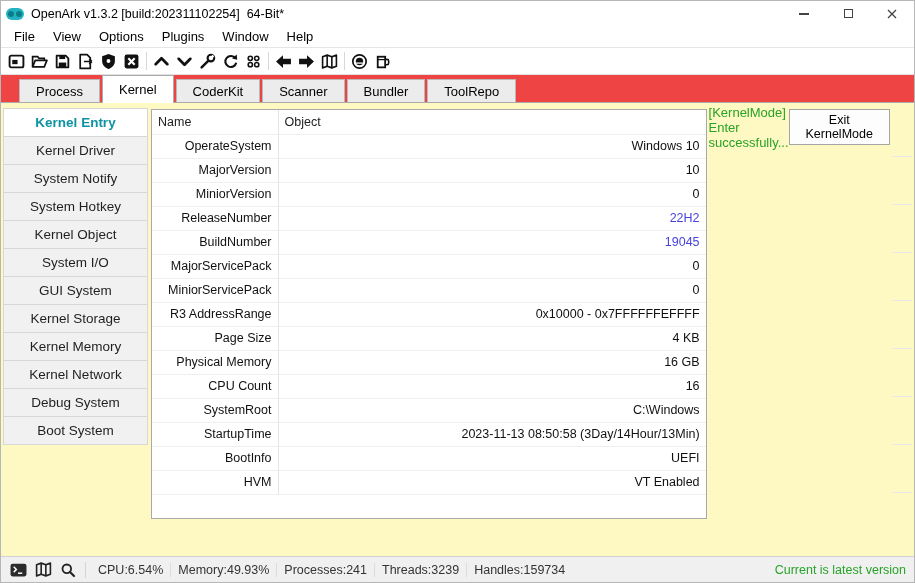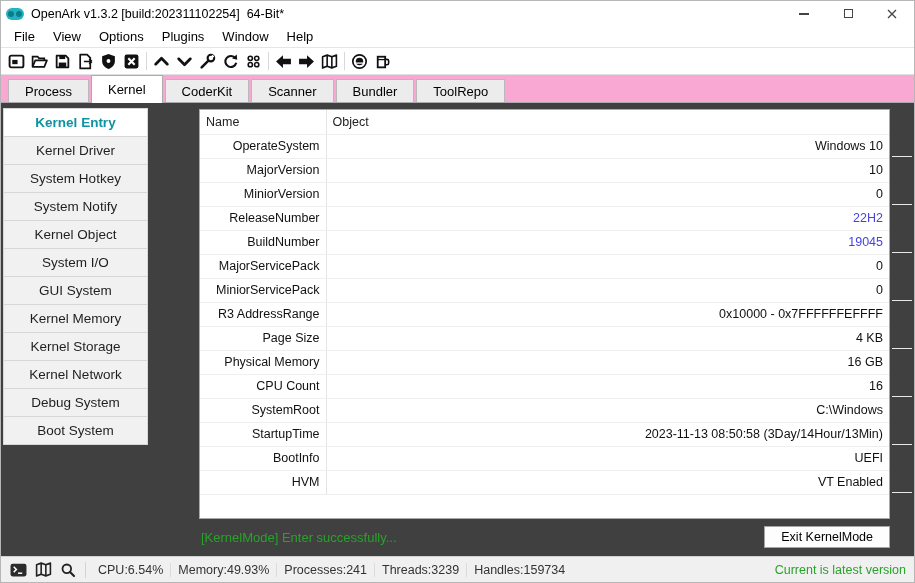--- a/index.html
+++ b/index.html
@@ -23,32 +23,32 @@
   .menubar{ height:22px; display:flex; align-items:center; padding-left:4px; border-bottom:1px solid #e3e6e8; flex:0 0 auto;}
   .menu-item{ font-size:13px; padding:2px 9px; background:none; border:none; font-family:inherit; cursor:pointer; color:#000;}
 
   
   .toolbar{ height:27px; display:flex; align-items:center; padding-left:4px; border-bottom:1px solid #e0e0e0; flex:0 0 auto;}
   .tool-btn{ width:23px; height:23px; display:flex; align-items:center; justify-content:center; background:none; border:none; cursor:pointer; padding:0;}
   .tool-sep{ width:1px; height:18px; background:#d8d8d8; margin:0 3px; }
   .toolbar svg, .statusbar svg{ display:block; }
 
   
-  .tabbar{ height:28px; background:#f9a8d4; display:flex; align-items:flex-end; padding-left:7px; flex:0 0 auto; position:relative;}
+  .tabbar{ height:28px; background:#ef4444; display:flex; align-items:flex-end; padding-left:18px; flex:0 0 auto; position:relative;}
   .tabbar::after{ content:""; position:absolute; left:0; right:0; bottom:0; height:1px; background:#ababab;}
   .tab{ height:24px; padding:0 16px; font-size:13px; font-family:inherit; background:#ececec; border:1px solid #b9b9b9; border-bottom:none; margin-right:2px; cursor:pointer; position:relative; color:#000;}
   .tab.active{ height:28px; background:#fff; z-index:2; border-color:#ababab; }
 
   
-  .content{ flex:1 1 auto; display:flex; background:#404040; position:relative; overflow:hidden;gap:48px;}
+  .content{ flex:1 1 auto; display:flex; background:#fef9c3; position:relative; overflow:hidden;}
   .sidebar{ width:148px; flex:0 0 auto; padding:6px 1px 0 2px; }
   .side-btn{ display:block; width:100%; height:29px; margin-top:-1px; background:#f1f1f1; border:1px solid #d7d7d7; font-family:inherit; font-size:13.5px; color:#1f1f1f; cursor:pointer;}
   .side-btn.active{ background:#fff; color:#0d93a2; font-weight:bold; }
 
-  .main{ flex:1 1 auto; position:relative; padding:6px 24px 0 2px; display:flex; flex-direction:column;}
+  .main{ flex:1 1 auto; position:relative; padding:6px 24px 0 2px; display:flex; flex-direction:row;}
   .tablewrap{ border:1px solid #a9a9a9; height:410px; overflow:hidden; background:#fff;}
   table{ border-collapse:collapse; width:100%; table-layout:fixed; font-size:12.5px;}
   th,td{ height:24px; padding:0 6px; text-align:left; font-weight:normal; white-space:nowrap; overflow:hidden;}
   th{ color:#222; border-bottom:1px solid #efefef;}
   td{ border-bottom:1px solid #efefef; color:#111;text-align:right;}
   col.c-name{ width:126px; }
   .col-sep td:first-child, .col-sep th:first-child{ border-right:1px solid #e4e4e4; }
   td.blue{ color:#4643dd; }
   .gutter{ position:absolute; top:6px; right:2px; width:20px; height:410px;
            background:repeating-linear-gradient(to bottom, transparent 0 47px, #e8e8e8 47px 48px); }
@@ -224,33 +224,33 @@
       <button class="tab">ToolRepo</button>
     </div>
 
   <div class="content">
     <div class="sidebar">
 
         <button class="side-btn active">Kernel Entry</button>
 
         <button class="side-btn">Kernel Driver</button>
 
+        <button class="side-btn">System Notify</button>
+
         <button class="side-btn">System Hotkey</button>
 
-        <button class="side-btn">System Notify</button>
-
         <button class="side-btn">Kernel Object</button>
 
         <button class="side-btn">System I/O</button>
 
         <button class="side-btn">GUI System</button>
 
+        <button class="side-btn">Kernel Storage</button>
+
         <button class="side-btn">Kernel Memory</button>
-
-        <button class="side-btn">Kernel Storage</button>
 
         <button class="side-btn">Kernel Network</button>
 
         <button class="side-btn">Debug System</button>
 
         <button class="side-btn">Boot System</button>
       </div>
 
     <div class="main">
       <div class="tablewrap">

